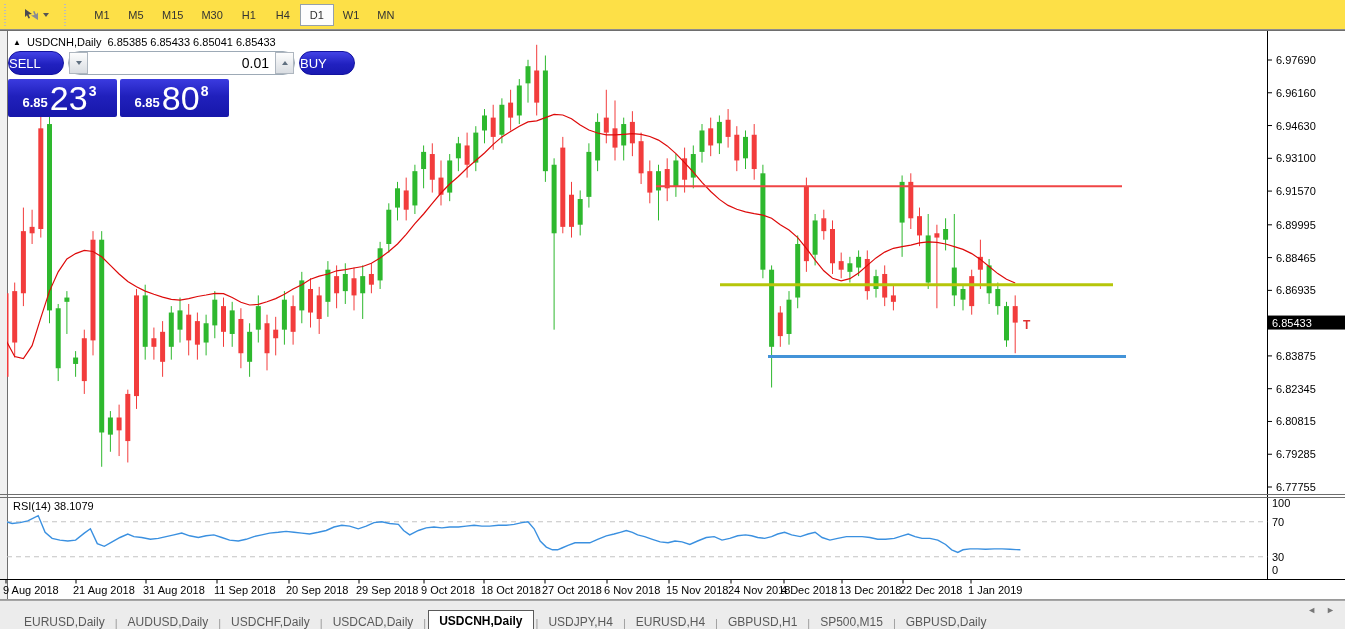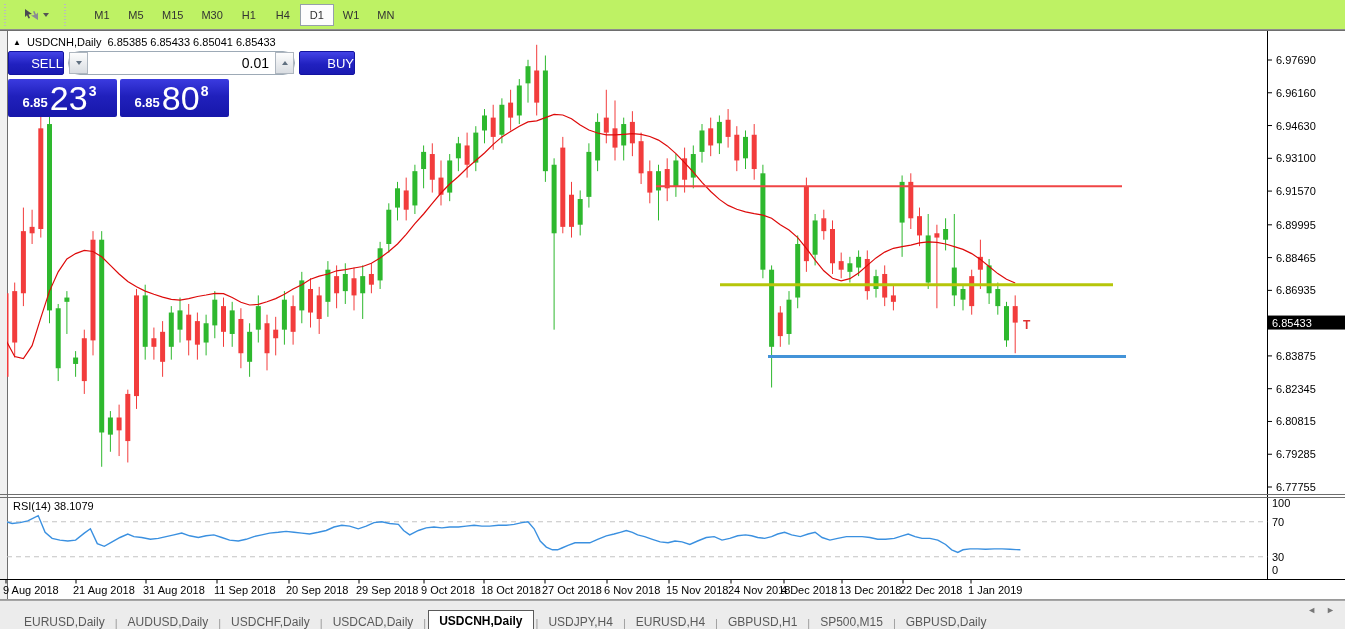--- a/index.html
+++ b/index.html
@@ -2,21 +2,21 @@
 <html><head>
 <meta charset="utf-8">
 <style>
   * { margin:0; padding:0; box-sizing:border-box; }
   html,body { width:1345px; height:629px; overflow:hidden; background:#f0f0f0;
               font-family:"Liberation Sans", sans-serif; }
   #stage { position:relative; width:1345px; height:629px; background:#fff; }
 
   
   #toolbar { position:absolute; left:0; top:0; width:1345px; height:30px;
-             background:#bef264; border-bottom:1px solid #8e8e8e;
+             background:#fde047; border-bottom:1px solid #8e8e8e;
              display:flex; align-items:center; }
   .grip { width:5px; height:22px; margin:0 3px;
           background-image:repeating-linear-gradient(#bbb 0 1px, transparent 1px 3px);
           background-size:2px 100%; background-repeat:no-repeat; background-position:1px 0; }
   #tool-icon-btn { display:flex; align-items:center; gap:3px; padding:3px 6px;
                    margin-left:6px; cursor:default; }
   .caret-down { width:0; height:0; border-left:3px solid transparent;
                 border-right:3px solid transparent; border-top:4px solid #555; }
   #tf-buttons { display:flex; margin-left:14px; }
   .tf-btn { min-width:34px; padding:4px 8px; font-size:11px; color:#333;
@@ -25,22 +25,22 @@
 
   
   #chart-svg { position:absolute; left:0; top:0; }
   #chart-title { position:absolute; left:13px; top:36px; font-size:11px; color:#000;
                  display:flex; gap:6px; align-items:center; }
   #chart-title .tri { font-size:8px; }
 
   
   #trade-panel { position:absolute; left:8px; top:51px; width:221px; }
   #trade-row1 { display:flex; height:24px; gap:4px; }
-  .trade-btn { flex:0 0 56px; color:#fff; font-size:13px; text-align:right;
-               line-height:23px; border:1px solid #1313a0; border-radius:2px;
+  .trade-btn { flex:0 0 56px; color:#fff; font-size:13px; text-align:left;
+               line-height:23px; border:1px solid #1313a0; border-radius:12px;
                background:linear-gradient(#4343e6, #2121c0 55%, #1a1ab2); cursor:default; }
   #lot-box { flex:1; display:flex; border:1px solid #9daab6; background:#fff; border-radius:12px; }
   .spin-btn { width:19px; background:linear-gradient(#fdfdfd,#d9dde2); border:1px solid #aeb6bf;
               display:flex; align-items:center; justify-content:center; cursor:default; }
   .spin-btn .up { width:0;height:0;border-left:3px solid transparent;border-right:3px solid transparent;border-bottom:4px solid #607080; }
   .spin-btn .down { width:0;height:0;border-left:3px solid transparent;border-right:3px solid transparent;border-top:4px solid #607080; }
   #lot-value { flex:1; border:0; outline:0; font-size:14px; text-align:right; padding:0 6px 0 0;
                font-family:"Liberation Sans",sans-serif; color:#000; min-width:0; }
   #trade-row2 { display:flex; gap:3px; margin-top:4px; height:38px; }
   .quote-box { flex:1; color:#fff; border-radius:2px; padding:0 6px 2px 0;

